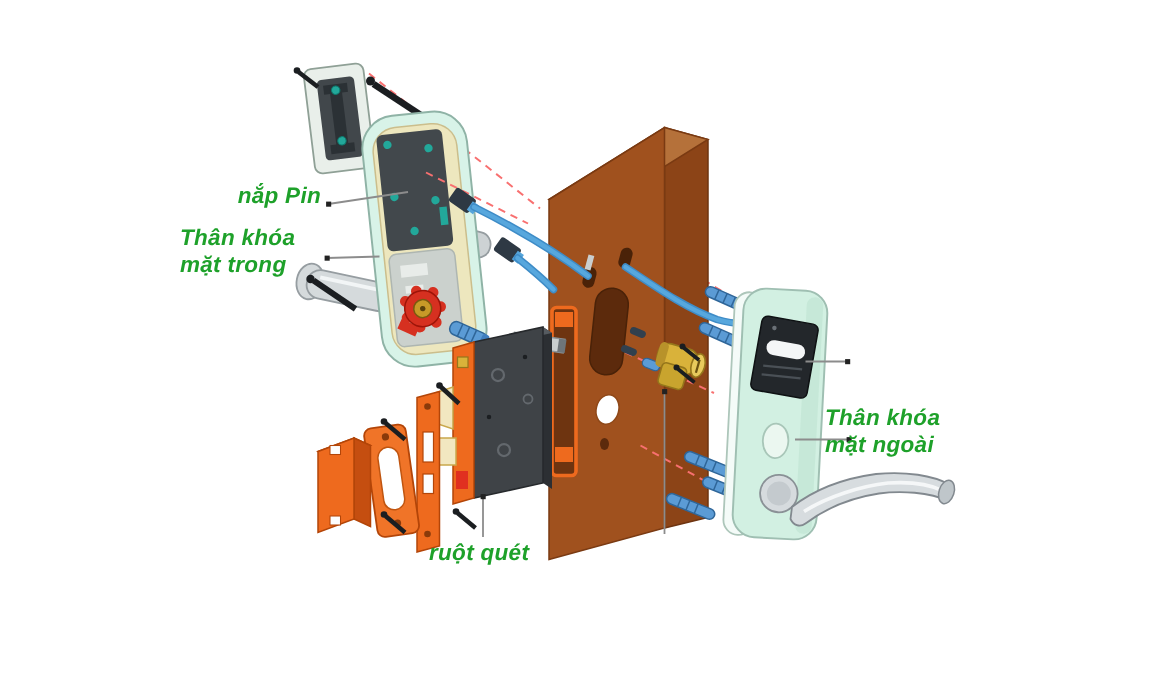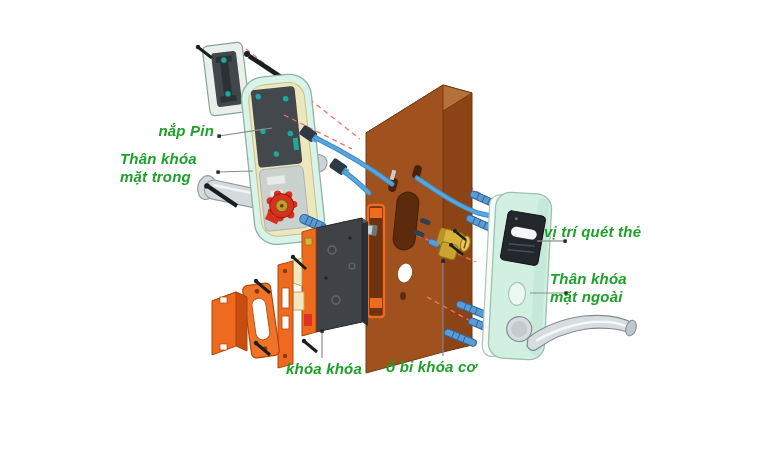--- a/index.html
+++ b/index.html
@@ -267,18 +267,16 @@
     <rect x="563.4" y="239.4" width="3.4" height="3.4"></rect>
     <rect x="564.4" y="291.4" width="3.4" height="3.4"></rect>
     <rect x="320.4" y="329.4" width="3.4" height="3.4"></rect>
     <rect x="441.4" y="259.4" width="3.4" height="3.4"></rect>
   </g>
 </svg>
 
   <div class="lbl t-right" style="left:126px;top:122px;width:88px;">nắp Pin</div>
   <div class="lbl t-center" style="left:120px;top:150px;width:112px;">Thân khóa
 mặt trong</div>
-  <div class="lbl" style="left:544px;top:223px;width:130px;">vị trí quét thẻ</div>
   <div class="lbl t-center" style="left:550px;top:270px;width:116px;">Thân khóa
 mặt ngoài</div>
-  <div class="lbl" style="left:286px;top:360px;width:90px;">khóa khóa</div>
-  <div class="lbl" style="left:386px;top:358px;width:110px;">ổ bi khóa cơ</div>
+  <div class="lbl" style="left:286px;top:360px;width:90px;">ruột quét</div>
 </div>
 
 </body></html>

